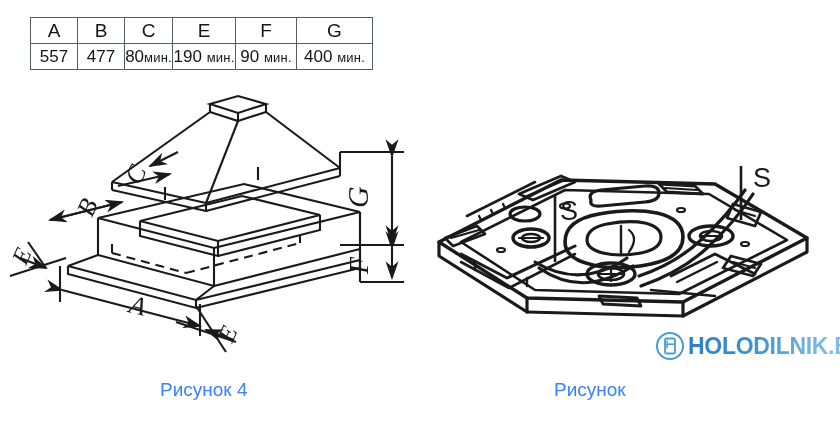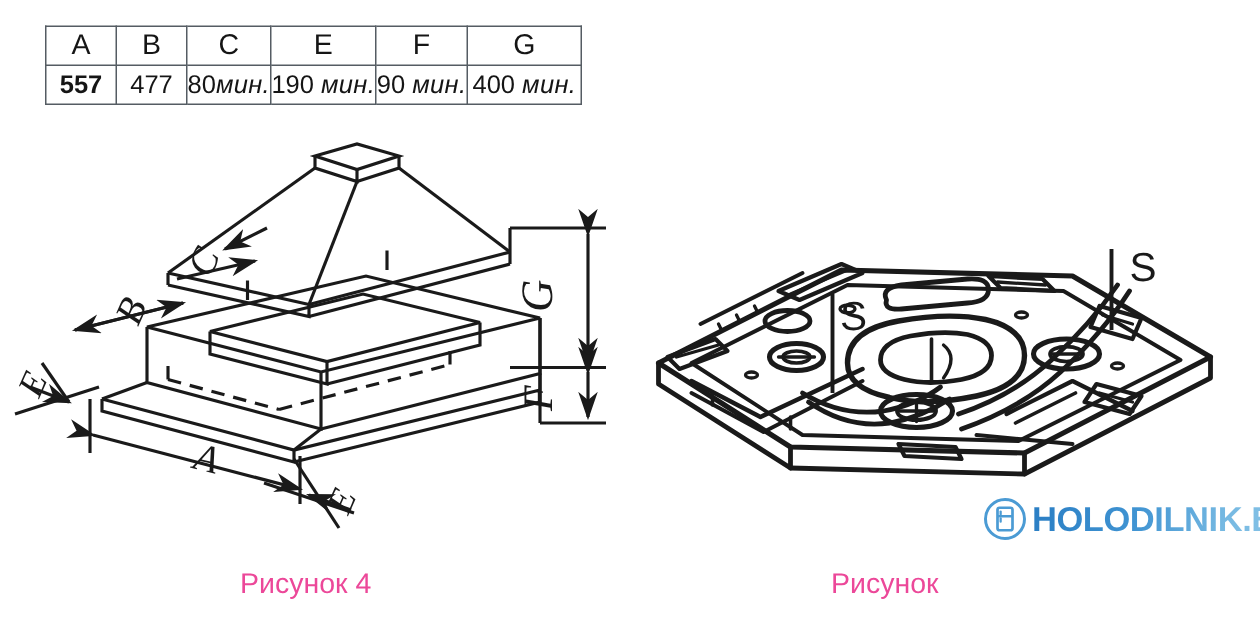--- a/index.html
+++ b/index.html
@@ -44,37 +44,36 @@
     color: #151515;
     white-space: nowrap;
   }
   table.dim-table tr.head-row td {
     font-size: 19px;
     font-weight: 400;
   }
   table.dim-table tr.val-row td {
     font-size: 17px;
   }
-  td.c-a  { width: 46px; font-weight: bold; }
+  td.c-a  { width: 46px; }
   td.c-b  { width: 46px; }
   td.c-c  { width: 47px; }
   td.c-e  { width: 62px; }
   td.c-f  { width: 60px; }
   td.c-g  { width: 75px; }
   .unit {
-    font-size: 17px;
+    font-size: 13px;
     letter-spacing: 0.2px;
-    font-style: italic;
   }
 
   
   .caption {
     position: absolute;
     font-size: 19px;
-    color: #ec4899;
+    color: #3b82f6;
     font-family: "Liberation Sans", sans-serif;
     white-space: nowrap;
   }
   #caption-left  { left: 160px;  top: 379px; }
   #caption-right { left: 554px;  top: 379px; }
 
   
   #logo {
     position: absolute;
     left: 655px;

